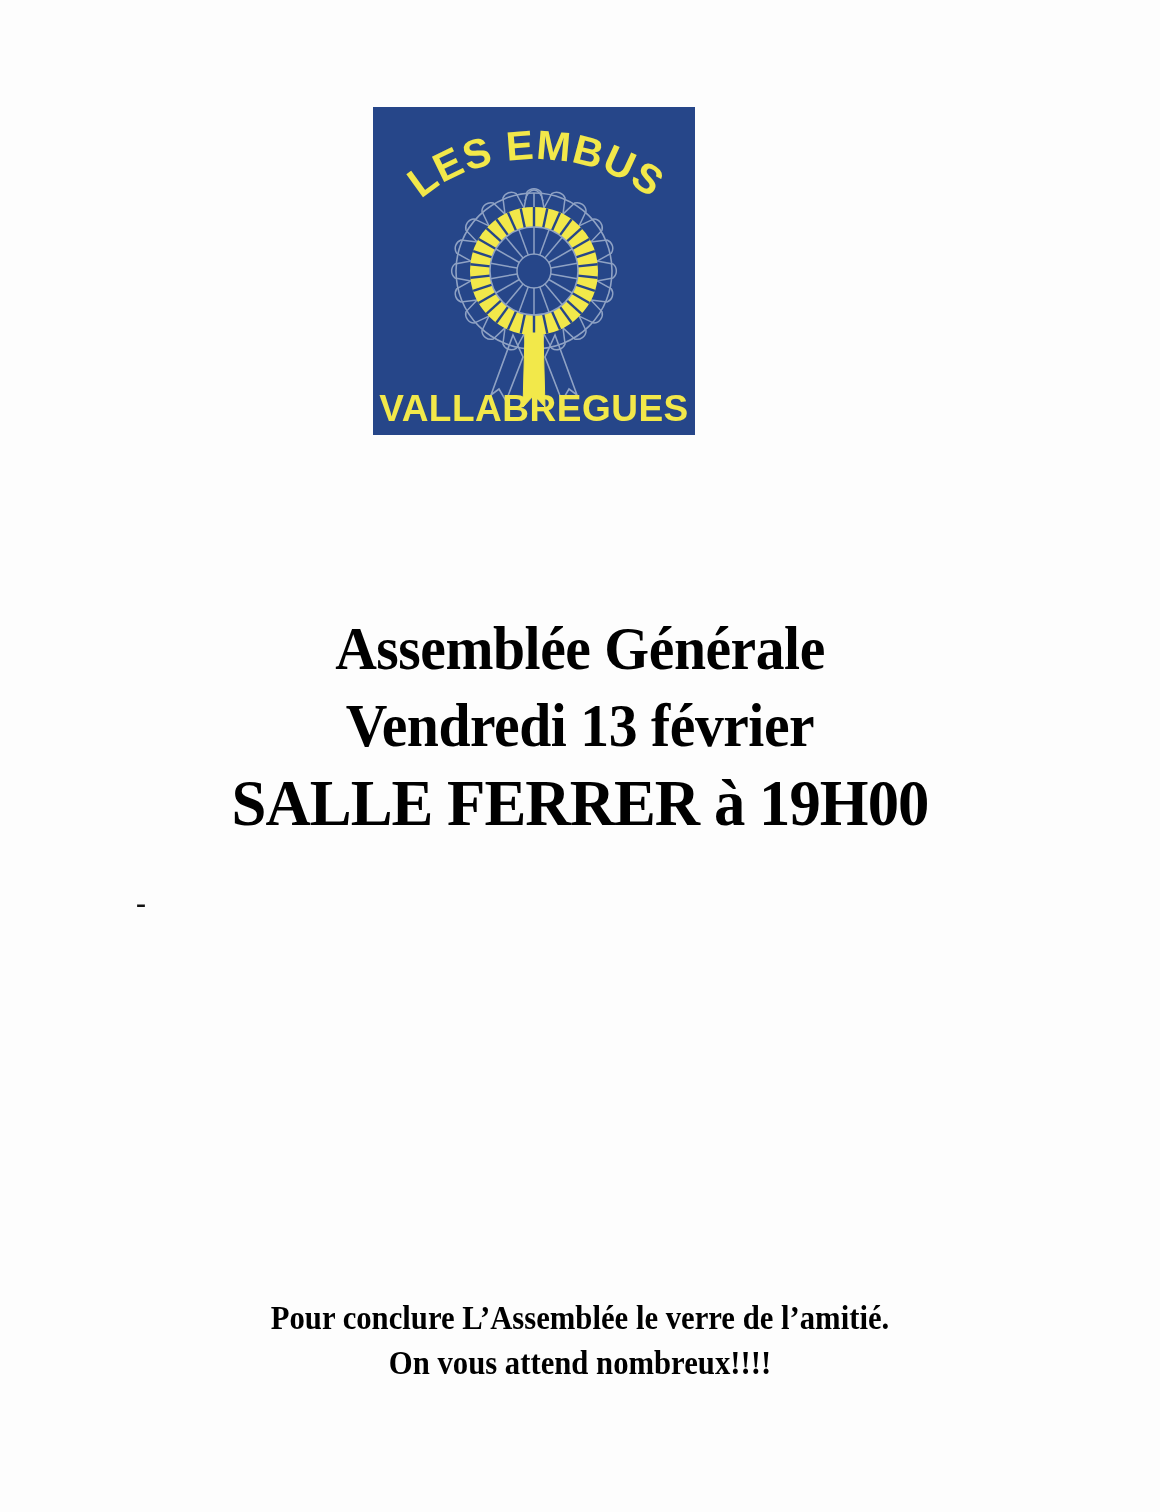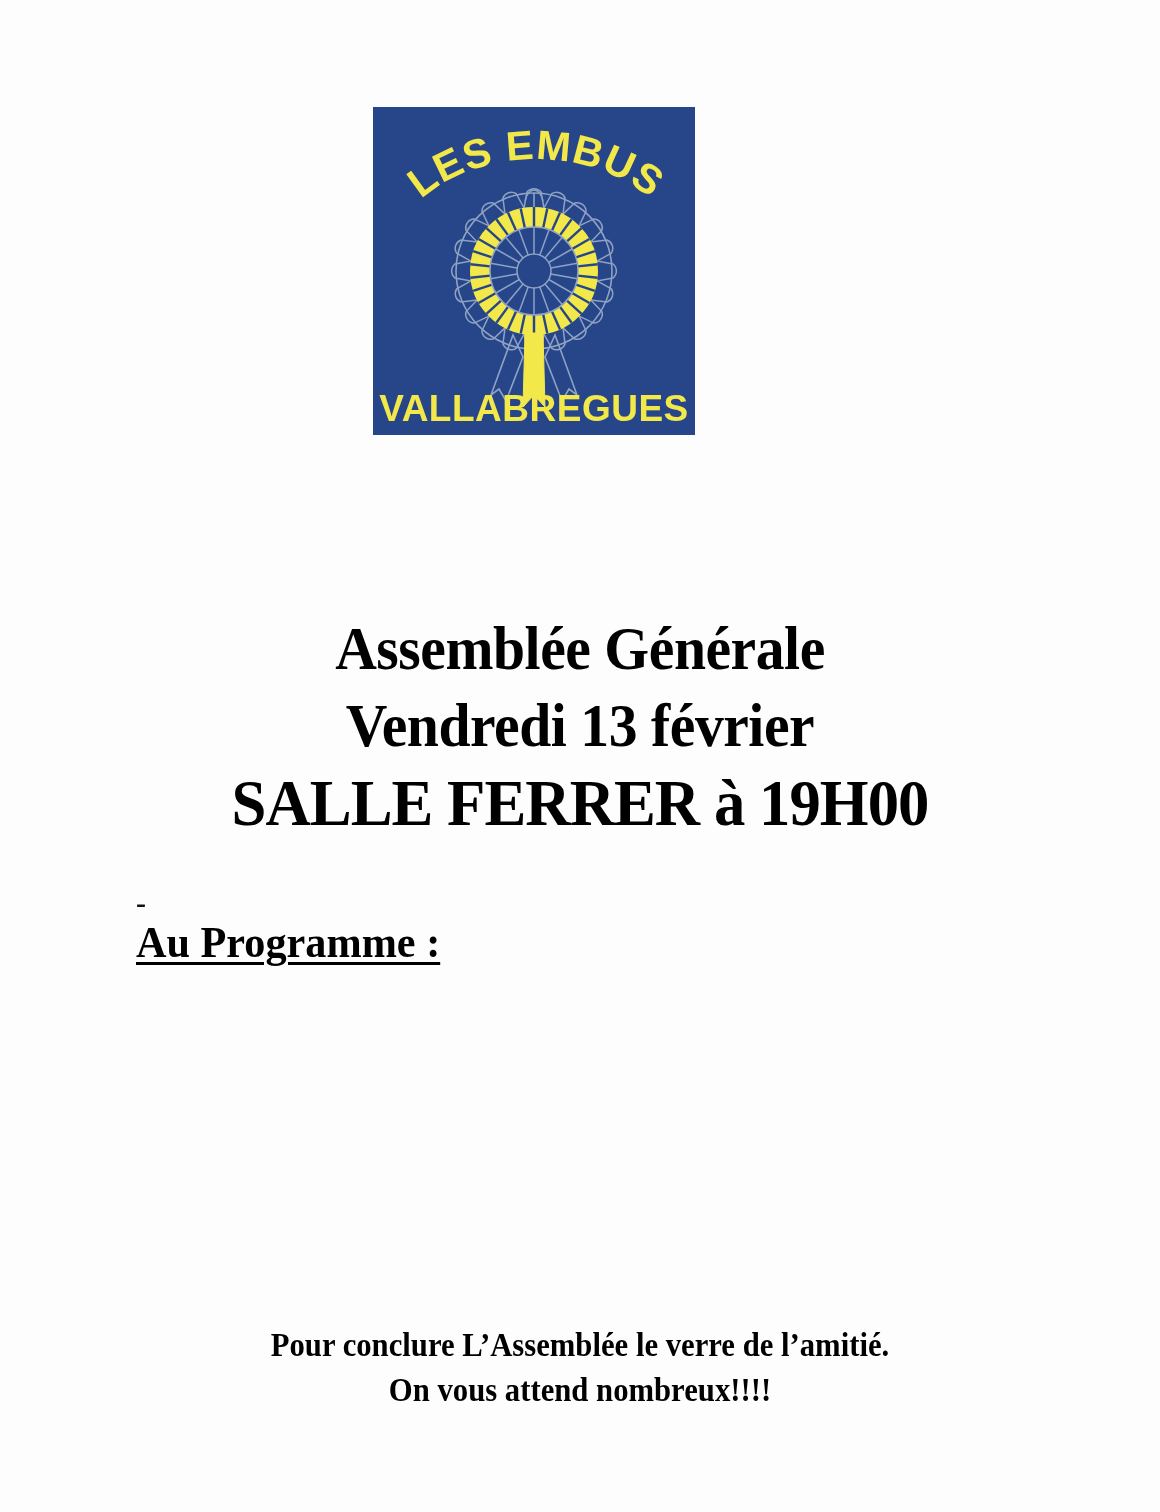--- a/index.html
+++ b/index.html
@@ -108,21 +108,20 @@
     transform-origin: left center;
   }
 
   
   .footer-block {
     position: absolute;
     left: 0;
     right: 0;
     top: 1296px;
     text-align: center;
-    margin-top: 27px;
   }
   .footer-line {
     font-weight: bold;
     font-size: 33px;
     line-height: 45px;
     white-space: nowrap;
     transform: scaleX(0.93);
     transform-origin: center center;
   }
 </style>
@@ -258,23 +257,20 @@
   </div>
 
   <div class="title-block">
     <div class="title-line">Assemblée Générale</div>
     <div class="title-line">Vendredi 13 février</div>
     <div class="title-line big">SALLE FERRER à 19H00</div>
   </div>
 
   <div class="program-block">
     <div class="stray-dash">-</div>
-    <div>
-      <span class="program-heading">Au Programme :</span>
-    </div>
   </div>
 
   <div class="footer-block">
     <div class="footer-line">Pour conclure L’Assemblée le verre de l’amitié.</div>
     <div class="footer-line">On vous attend nombreux!!!!</div>
   </div>
 
 </div>
 
 </body></html>

